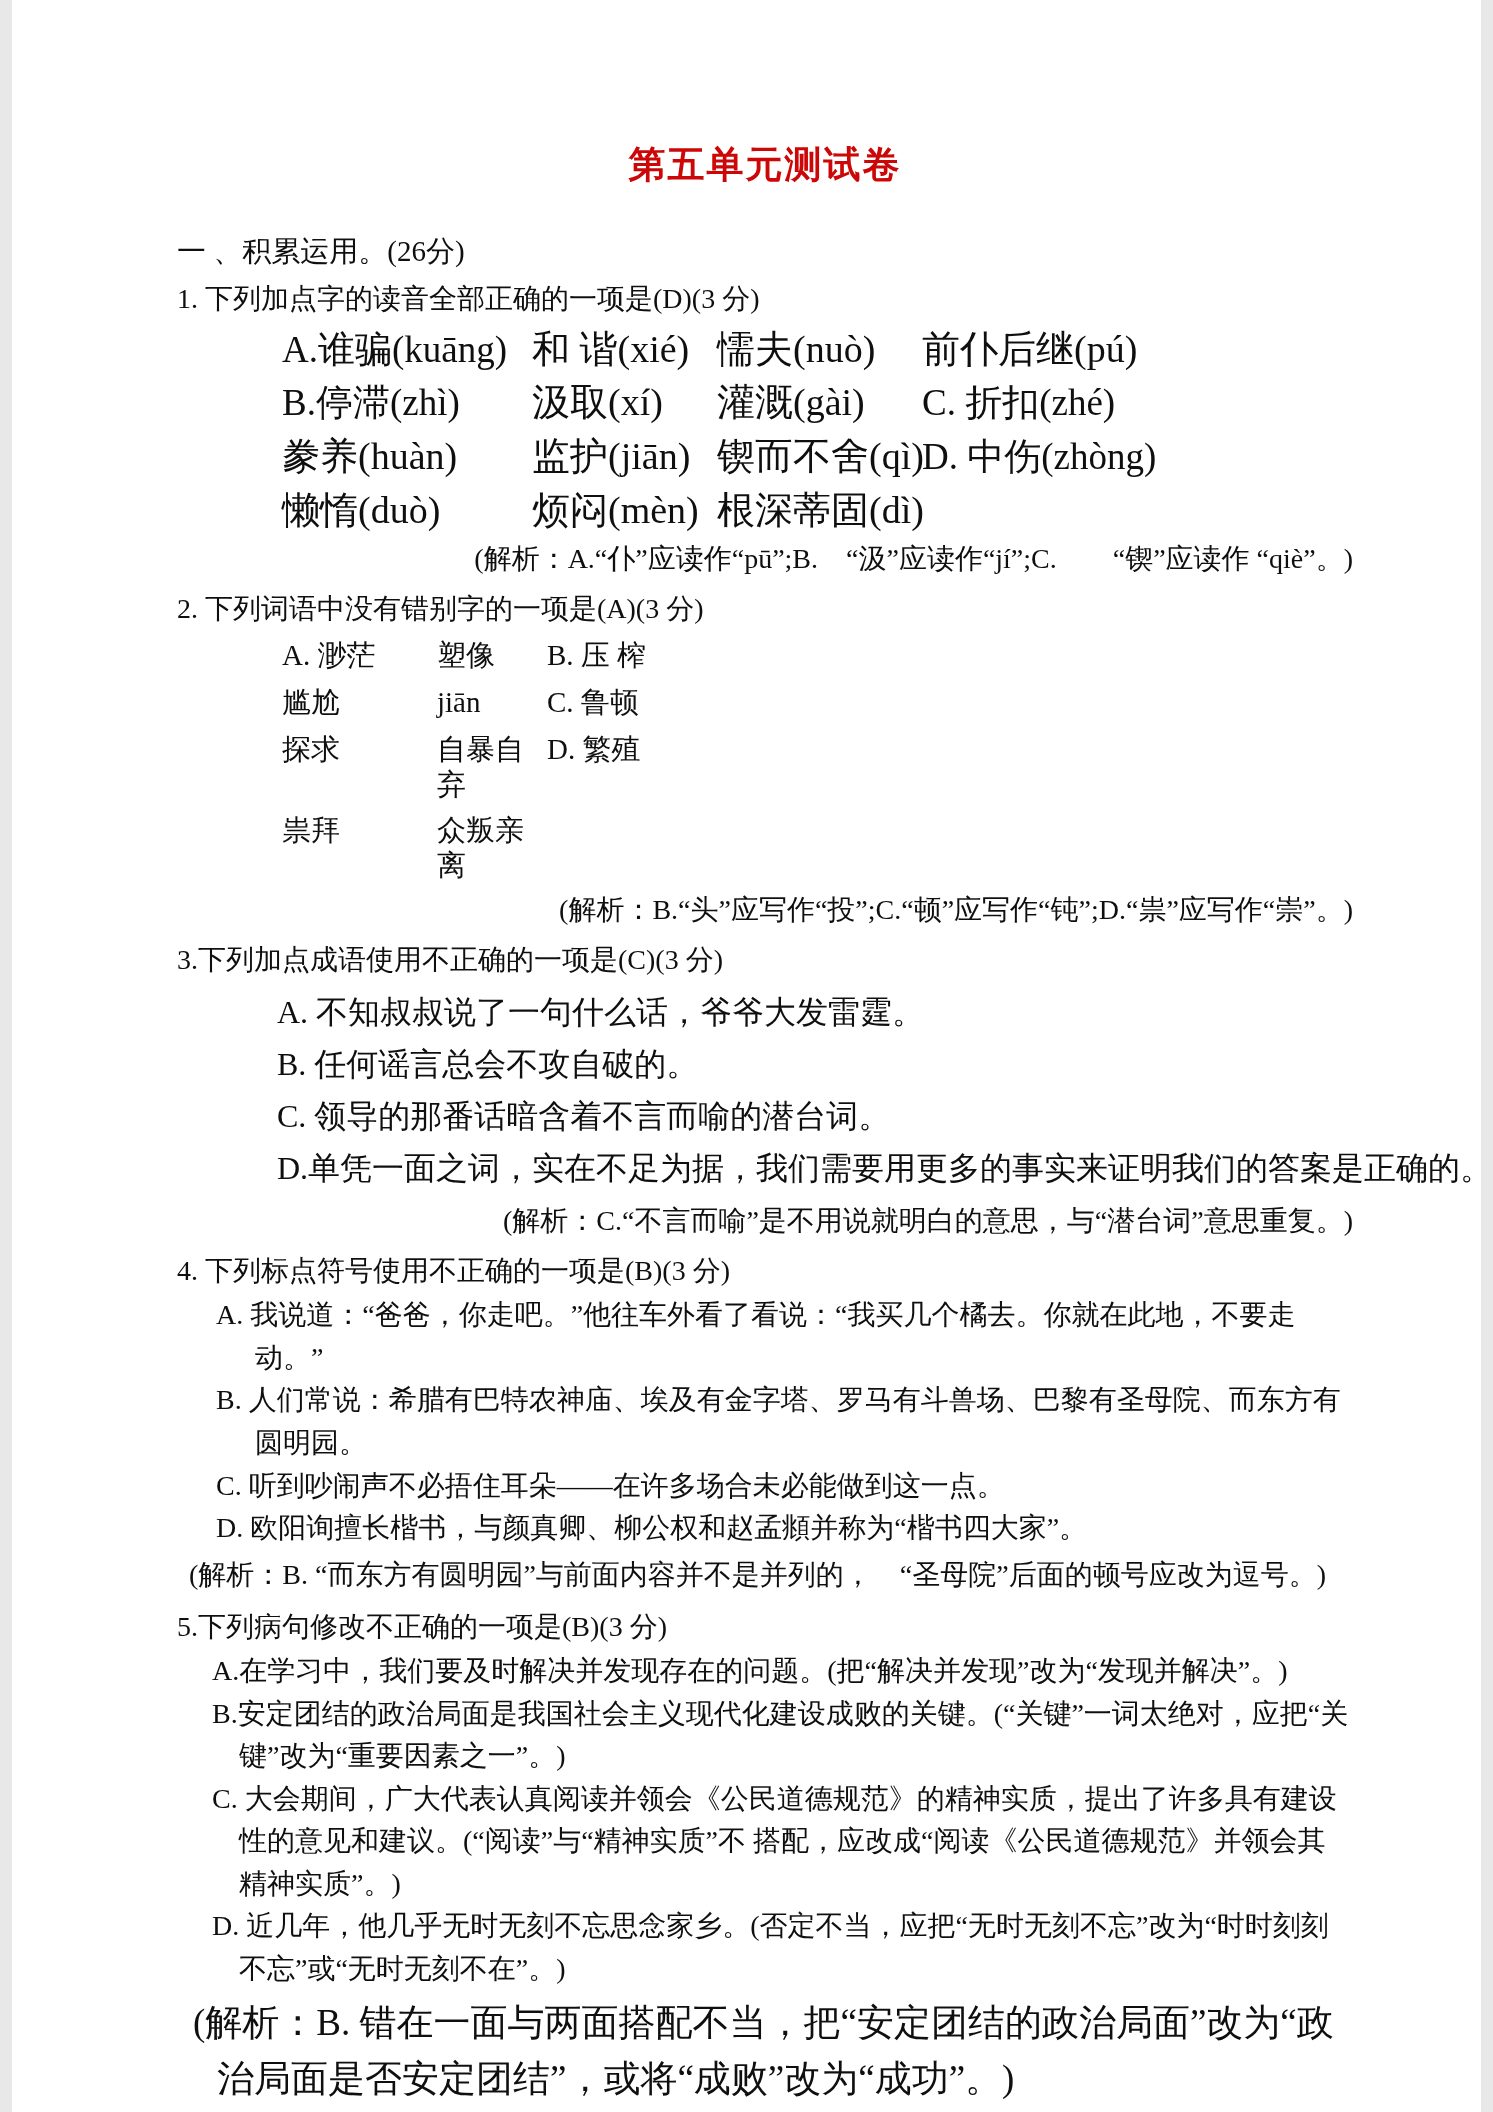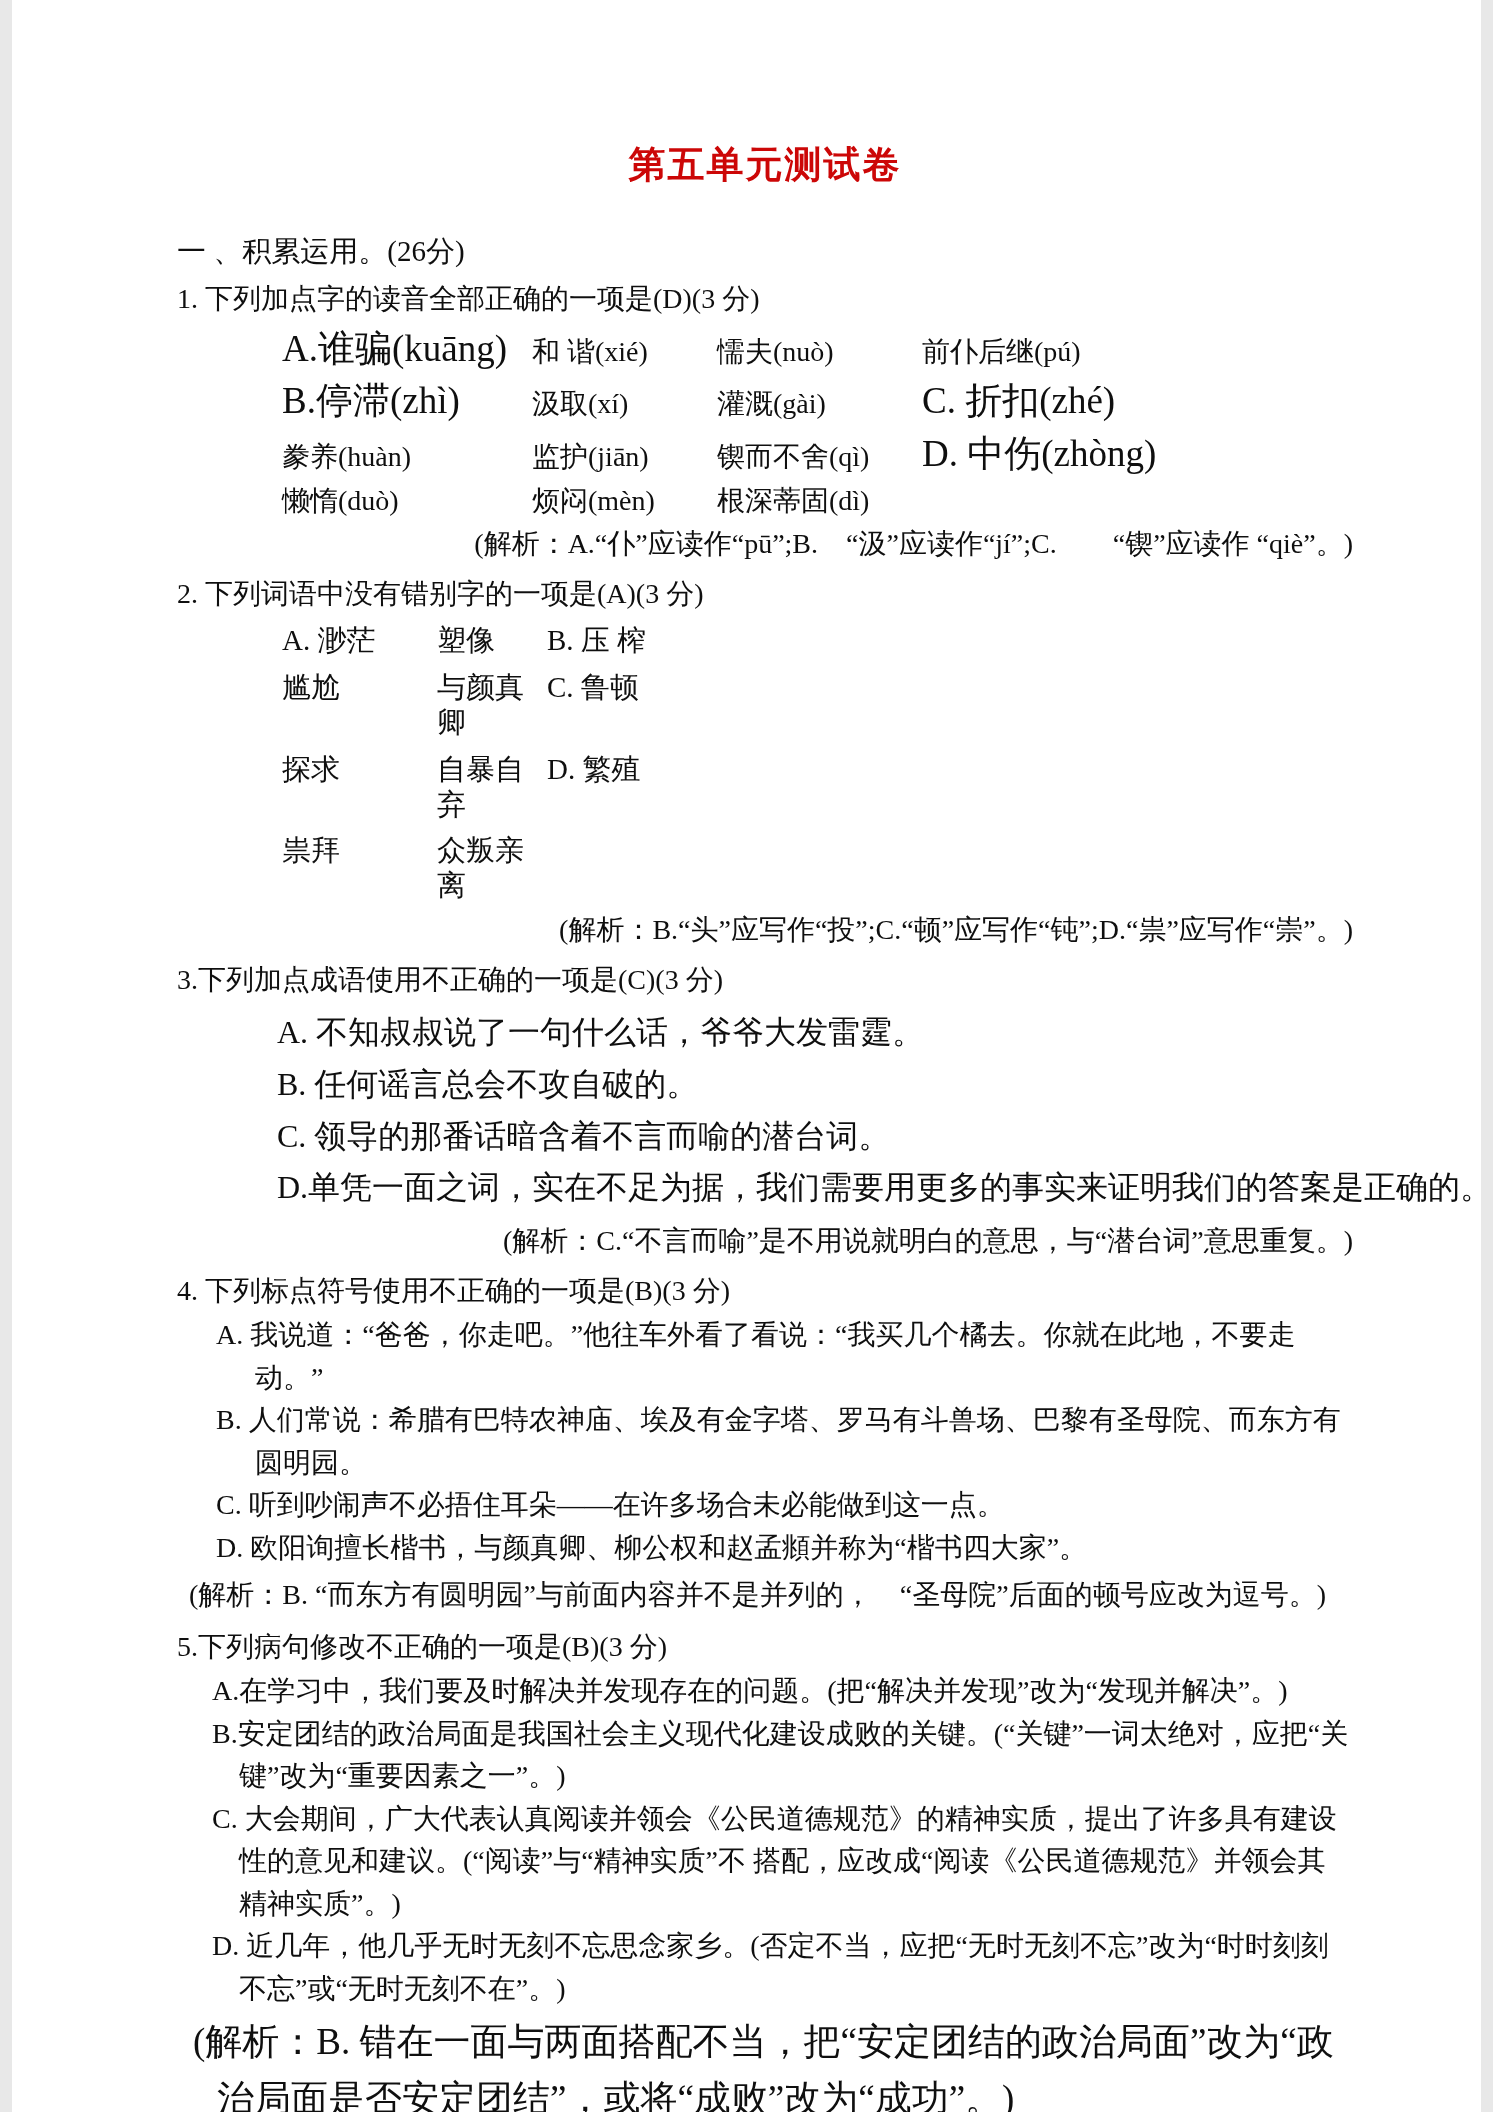--- a/index.html
+++ b/index.html
@@ -25,21 +25,21 @@
   .sec{font-size:29px;line-height:1.5;margin:0 0 4px 0;}
   .stem{font-size:28px;line-height:1.5;margin:2px 0;}
   .q1-grid{
     display:grid;
     grid-template-columns:250px 185px 205px auto;
     margin:8px 0 4px 105px;
     row-gap:10px;
     align-items:baseline;
   }
   .q1-main{font-size:37px;line-height:1.15;white-space:nowrap;}
-  .q1-cell{font-size:28px;line-height:1.15;white-space:nowrap;}
+  .q1-cell{font-size:38px;line-height:1.15;white-space:nowrap;}
   .analysis{font-size:28px;line-height:1.5;margin:6px 0 8px 0;padding-left:40px;text-align:right;}
   .q2-grid{
     display:grid;
     grid-template-columns:155px 110px auto;
     margin:8px 0 4px 105px;
     row-gap:12px;
     font-size:29px;line-height:1.2;
   }
   .q3-opts{margin:6px -100px 4px 100px;}
   .q3-opt{font-size:32px;line-height:1.62;white-space:nowrap;}
@@ -76,21 +76,21 @@
     <div class="q1-cell">根深蒂固(dì)</div>
   </div>
   <div class="analysis">(解析：A.“仆”应读作“pū”;B.　“汲”应读作“jí”;C.　　“锲”应读作 “qiè”。)</div>
 
   <div class="stem">2. 下列词语中没有错别字的一项是(A)(3 分)</div>
   <div class="q2-grid">
     <div>A. 渺茫</div>
     <div>塑像</div>
     <div>B. 压 榨</div>
     <div>尴尬</div>
-    <div>与颜真卿</div>
+    <div>jiān</div>
     <div>C. 鲁顿</div>
     <div>探求</div>
     <div>自暴自弃</div>
     <div>D. 繁殖</div>
     <div>祟拜</div>
     <div>众叛亲离</div>
   </div>
   <div class="analysis">(解析：B.“头”应写作“投”;C.“顿”应写作“钝”;D.“祟”应写作“崇”。)</div>
 
   <div class="stem">3.下列加点成语使用不正确的一项是(C)(3 分)</div>

